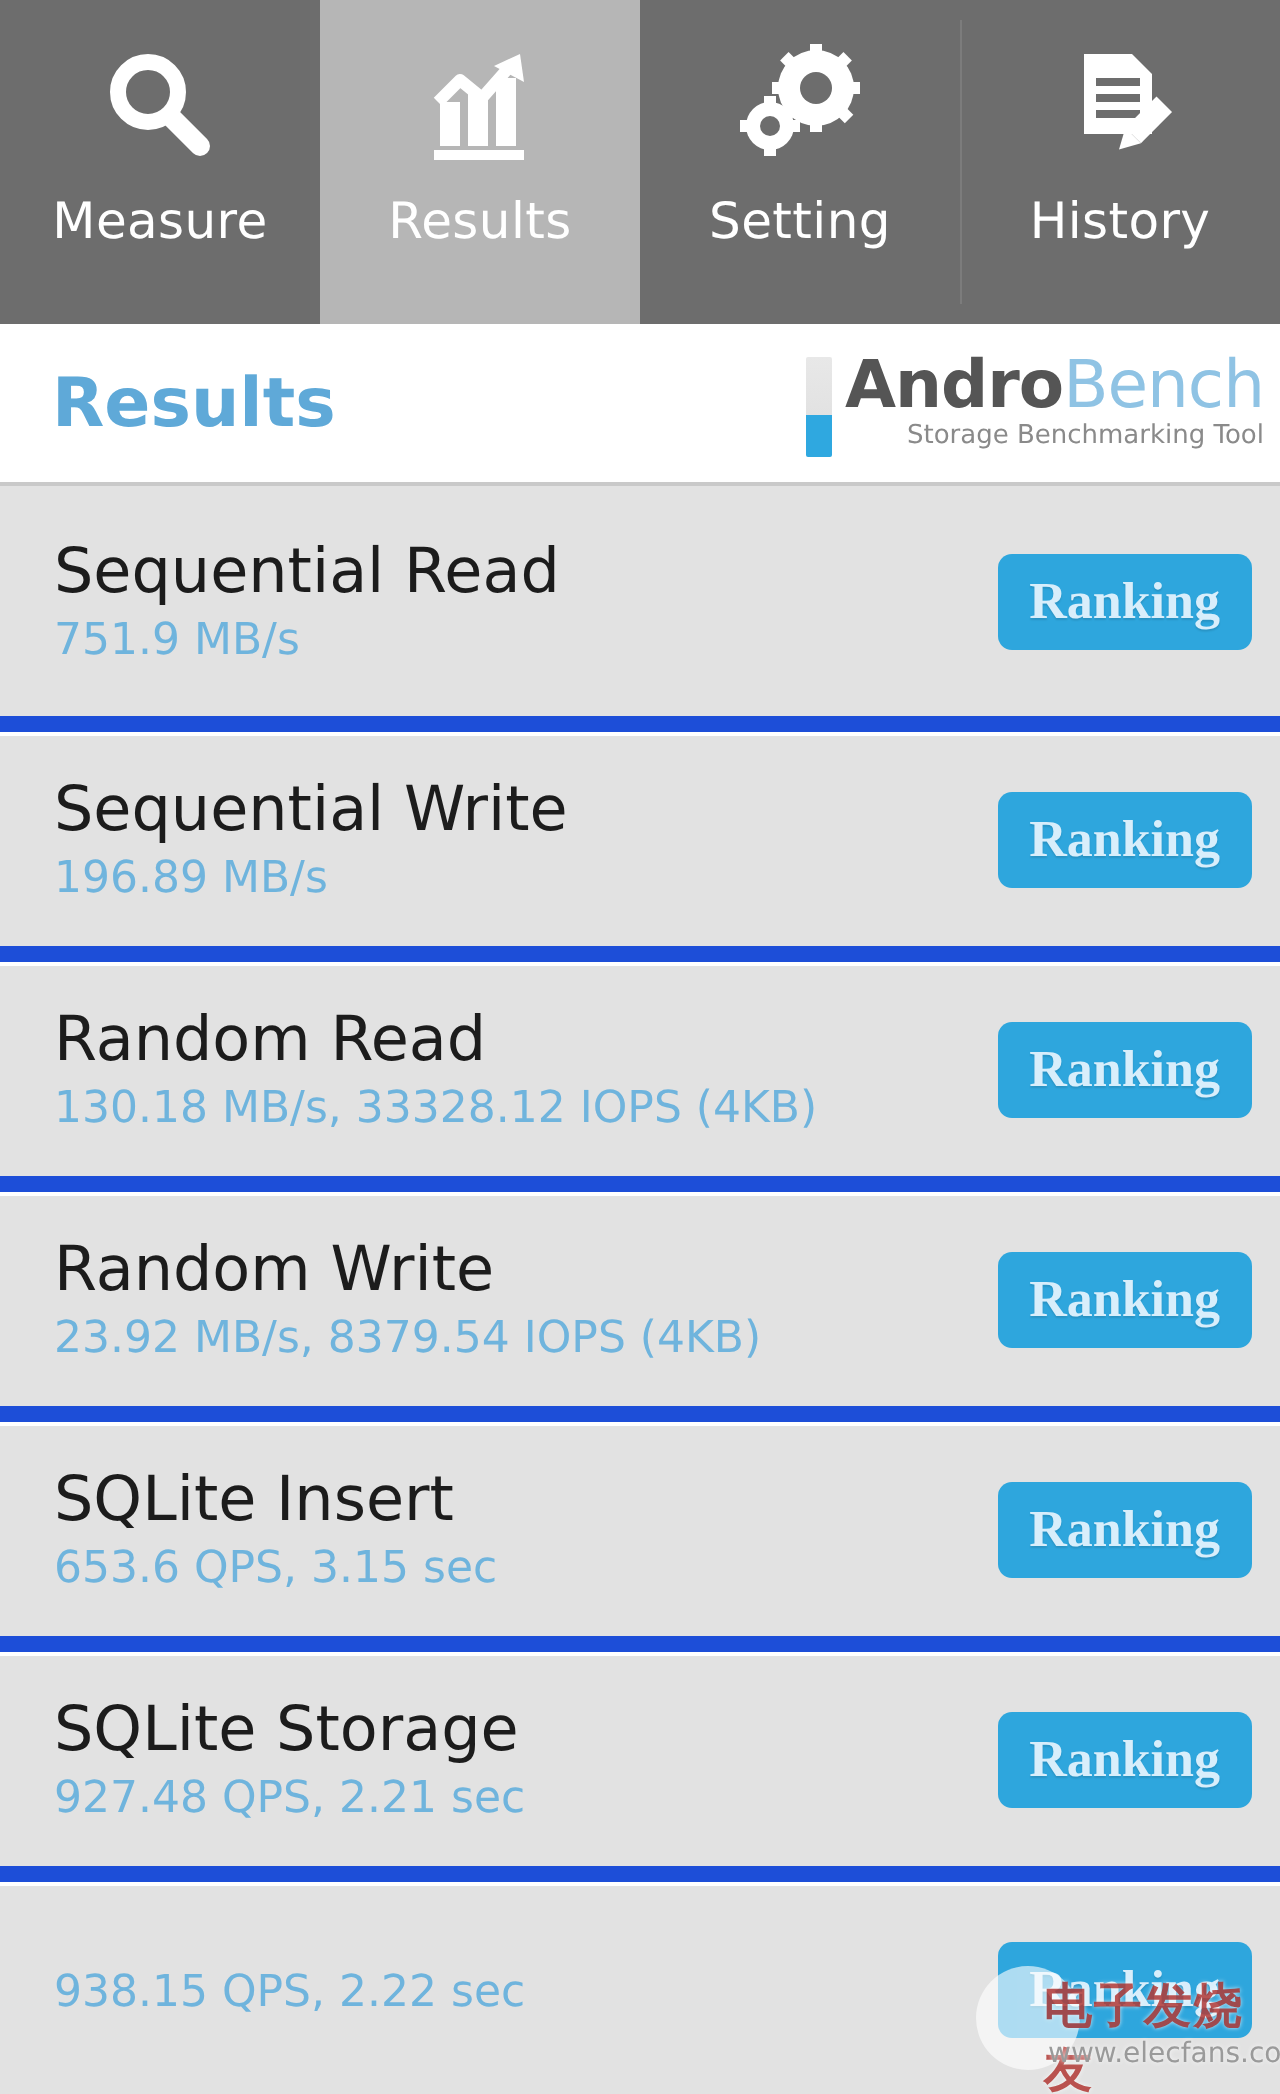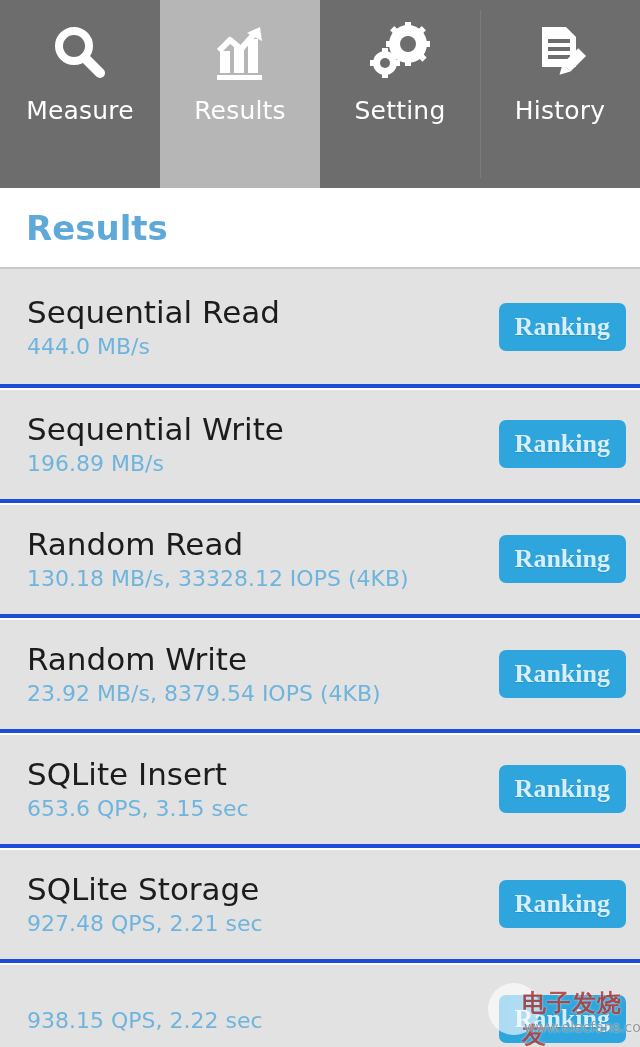--- a/index.html
+++ b/index.html
@@ -7,21 +7,21 @@
     width:640px; height:1047px;
     background:#e2e2e2;
     font-family:"Liberation Sans", sans-serif;
     overflow:hidden;
   }
 
   #app { position:relative; width:640px; height:1047px; }
 
   
   .tabbar {
-    display:flex; width:640px; height:188px;
+    display:flex; width:640px; height:162px;
     background:#bef264;
   }
   .tab {
     flex:1 1 25%;
     display:flex; flex-direction:column;
     align-items:center; justify-content:flex-start;
     padding-top:16px;
     position:relative;
     background:#6d6d6d;
   }
@@ -85,21 +85,21 @@
     font-family:"DejaVu Sans", sans-serif;
   }
 
   
   .list { width:549px; background:#e2e2e2; }
   .row {
     position:relative;
     height:115px; width:640px;
     background:#e2e2e2;
     display:flex; align-items:center;
-    border-top:4px solid #1d4ed8;
+    border-top:8px solid #1d4ed8;
     box-shadow: inset 0 2px 0 #ffffff;
   }
   .row:first-child { border-top:none; box-shadow:none; }
   .row-texts {
     margin-left:27px;
     display:flex; flex-direction:column; justify-content:center;
   }
   .row-title {
     font-size:31px;
     color:#1c1c1c;
@@ -227,28 +227,35 @@
             <polygon points="40,50 51,50 45.5,60" fill="#ffffff"></polygon>
           </g>
         </svg>
       </span>
       <span class="tab-label">History</span>
     </div>
   </div>
 
   <div class="header">
     <div class="page-title">Results</div>
+    <div class="logo">
+      <div class="logo-bar"></div>
+      <div class="logo-text">
+        <div class="logo-word"><span class="logo-andro">Andro</span><span class="logo-bench">Bench</span></div>
+        <div class="logo-tag">Storage Benchmarking Tool</div>
+      </div>
+    </div>
   </div>
 
   <div class="list">
 
     <div class="row">
       <div class="row-texts">
         <div class="row-title">Sequential Read</div>
-        <div class="row-value">444.0 MB/s</div>
+        <div class="row-value">751.9 MB/s</div>
       </div>
       <button class="rank-btn">Ranking</button>
     </div>
 
     <div class="row">
       <div class="row-texts">
         <div class="row-title">Sequential Write</div>
         <div class="row-value">196.89 MB/s</div>
       </div>
       <button class="rank-btn">Ranking</button>

